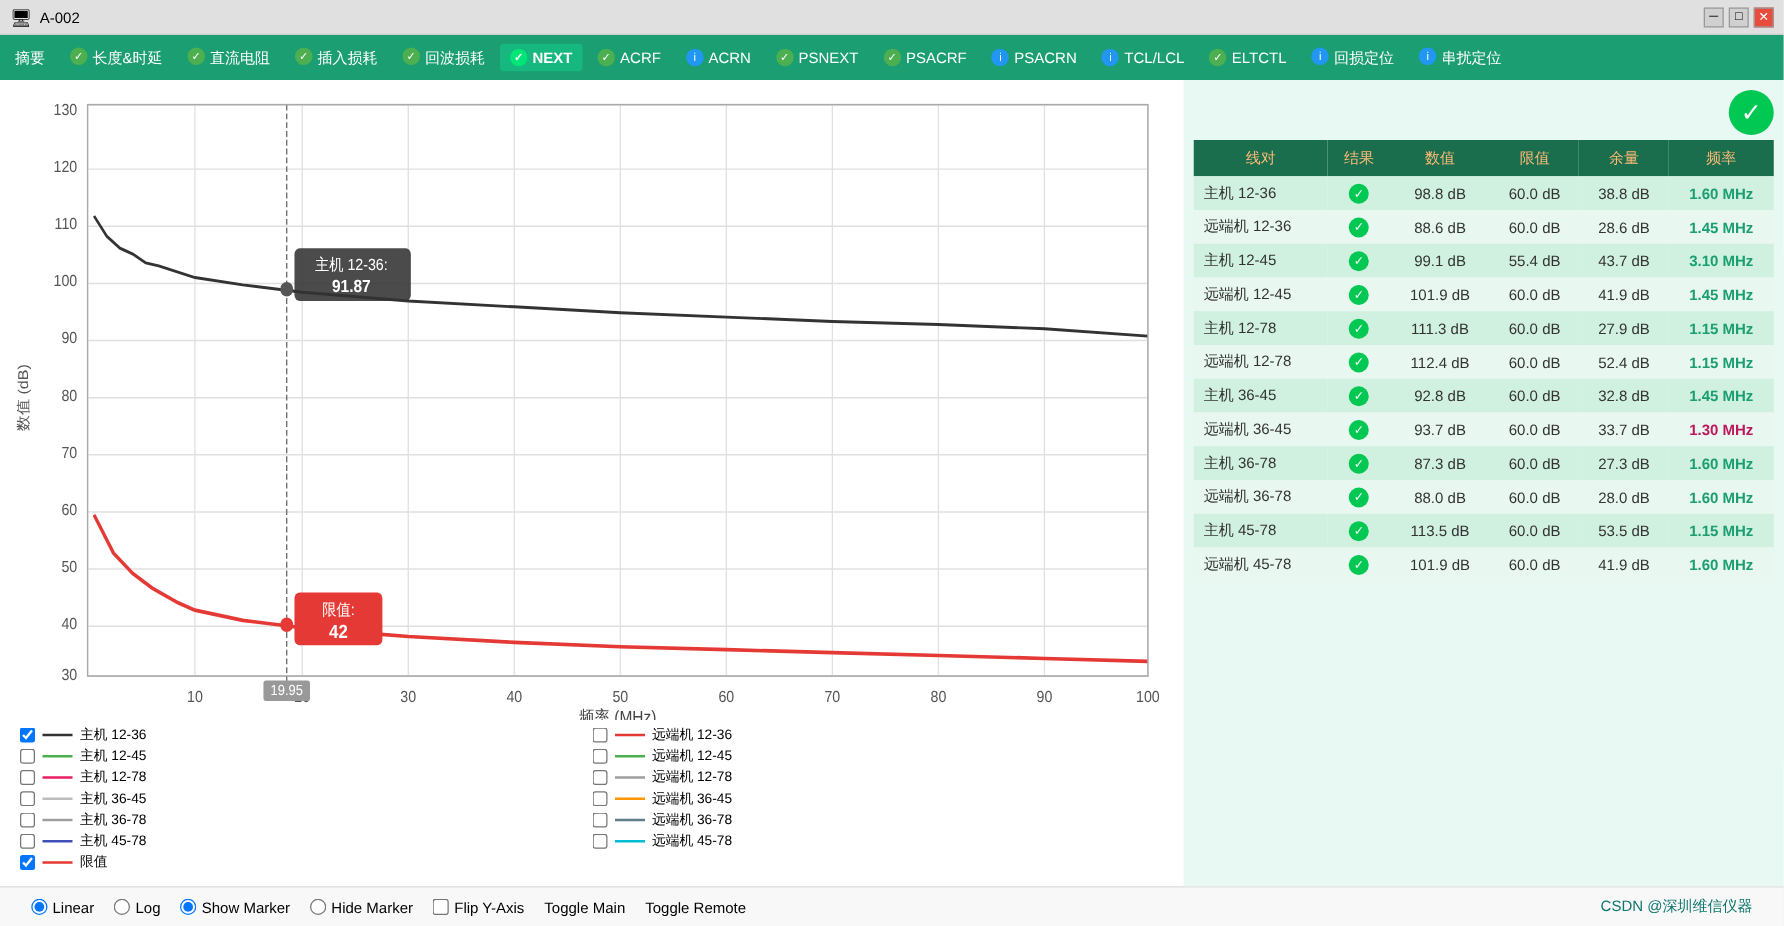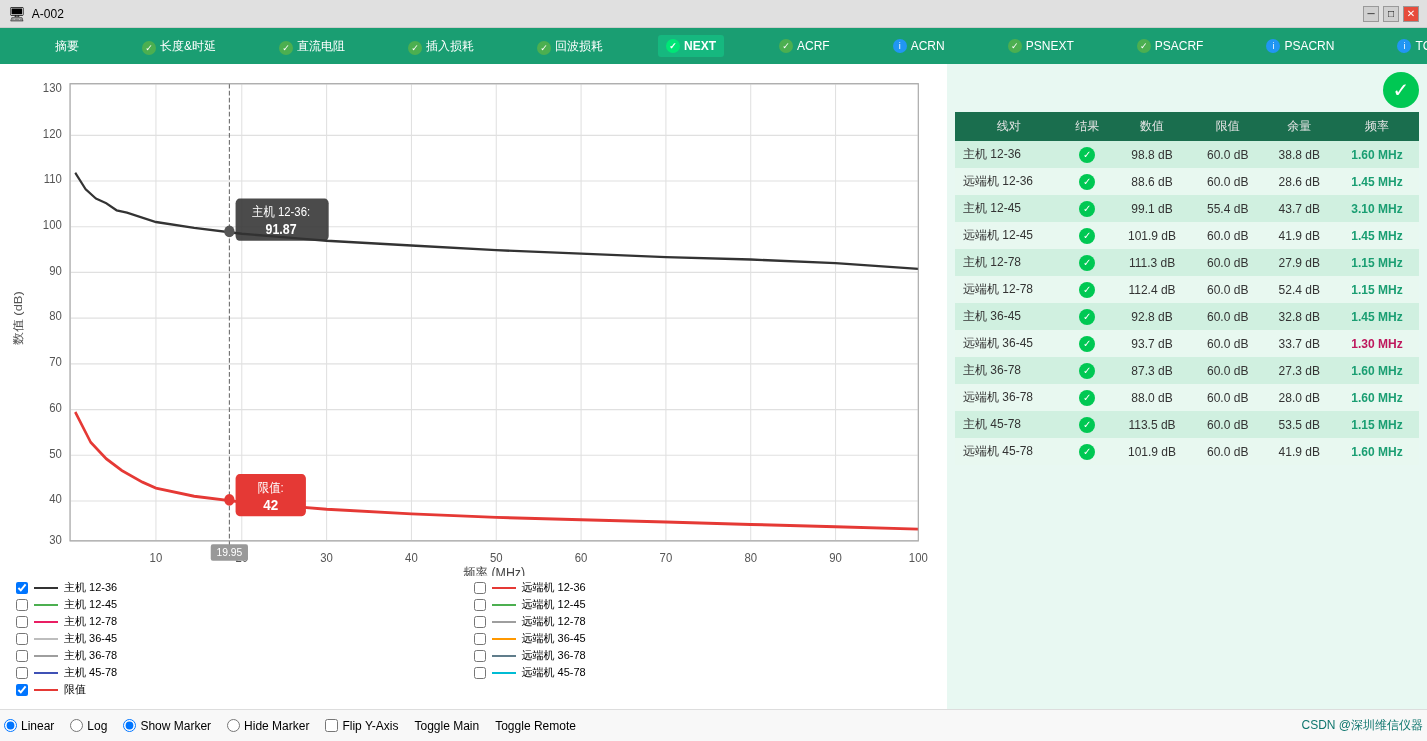--- a/index.html
+++ b/index.html
@@ -28,28 +28,27 @@
     .nav-bar {
       background: #1a9e72;
       height: 36px;
       display: flex;
       align-items: center;
       padding: 0 4px;
       gap: 4px;
       overflow: hidden;
     }
     .nav-item {
-      display: flex; align-items: flex-end; gap: 4px;
+      display: flex; align-items: flex-start; gap: 4px;
       padding: 4px 8px;
       color: white;
       font-size: 12px;
       cursor: pointer;
       white-space: nowrap;
       border-radius: 3px;
-      margin-left: 43px;
     }
     .nav-item.active { background: #16b87f; font-weight: bold; }
     .nav-item .nav-icon { width: 14px; height: 14px; border-radius: 50%; background: #4caf50; display: flex; align-items: center; justify-content: center; color: white; font-size: 9px; flex-shrink: 0; }
     .nav-item .nav-icon.info { background: #2196F3; }
     .nav-item .nav-icon.active-icon { background: #00e676; }
 
     
     .main-content {
       display: flex;
       height: calc(741px - 28px - 36px - 32px);
@@ -88,21 +87,21 @@
     .legend-item input[type=checkbox] { margin: 0; width: 12px; height: 12px; }
     .legend-line { width: 24px; height: 2px; display: inline-block; }
 
     
     .bottom-bar {
       height: 32px;
       background: #f8f8f8;
       border-top: 1px solid #ddd;
       display: flex;
       align-items: center;
-      padding: 0 4px;
+      padding: 0 25px;
       gap: 16px;
       font-size: 12px;
     }
     .radio-group { display: flex; align-items: center; gap: 4px; }
     .radio-group label { cursor: pointer; }
     .bottom-btn { cursor: pointer; }
     .bottom-right { margin-left: auto; color: #0f766e; }
 
     
     .right-panel {
@@ -122,21 +121,21 @@
       color: white; font-size: 20px;
     }
 
     .data-table {
       width: 100%;
       border-collapse: collapse;
       font-size: 12px;
     }
     .data-table thead tr {
       background: #1a6e4e;
-      color: #e5e5e5;
+      color: #fdba74;
       padding-left: 35px;
     }
     .data-table thead th {
       padding: 6px 8px;
       text-align: center;
       font-weight: normal;
     }
     .data-table tbody tr:nth-child(odd) { background: #d0f0e0; }
     .data-table tbody tr:nth-child(even) { background: #e8f8f0; }
     .data-table tbody td {

